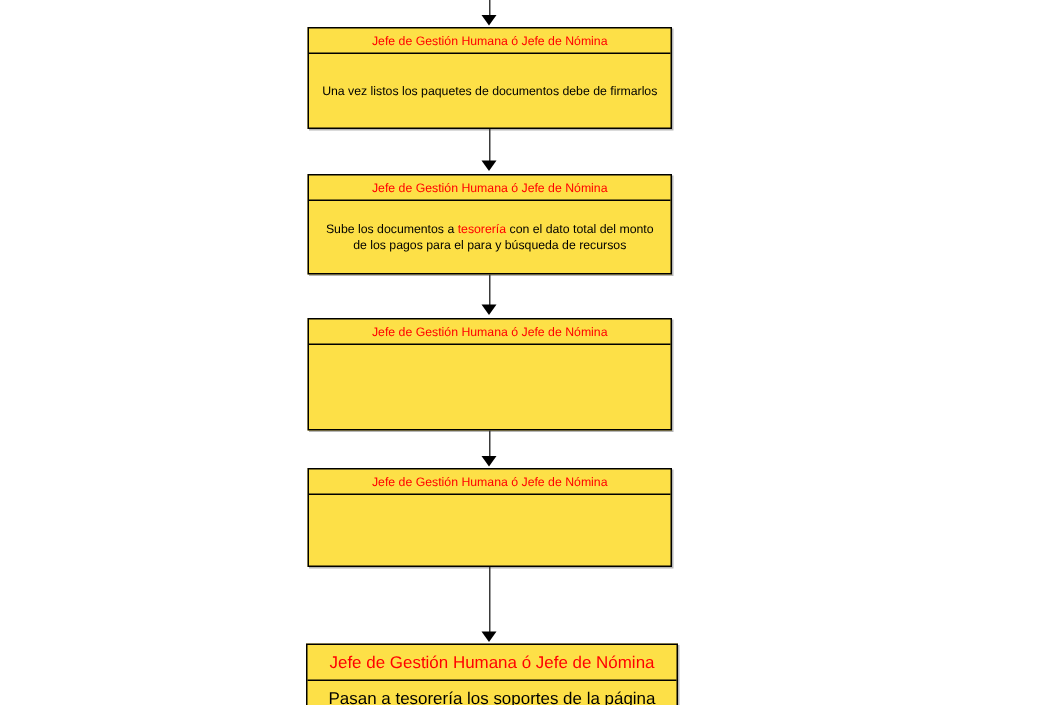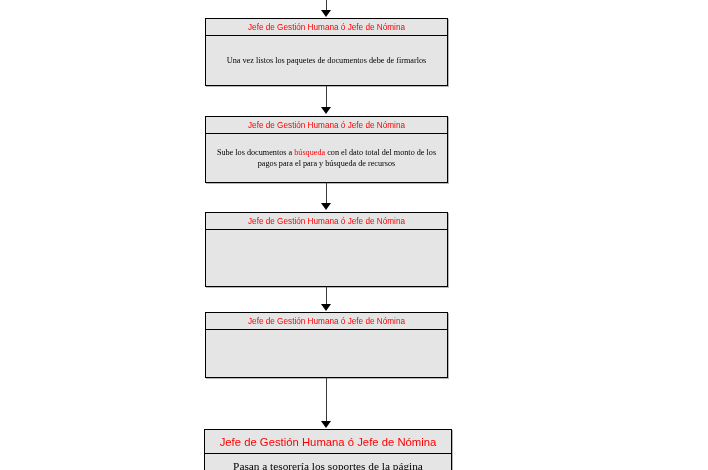--- a/index.html
+++ b/index.html
@@ -38,40 +38,39 @@
     height: 0;
     border-left: 5px solid transparent;
     border-right: 5px solid transparent;
     border-top: 7px solid #000000;
   }
 
   
   .node {
     position: absolute;
     box-sizing: border-box;
-    background: #e5e5e5;
+    background: #fde047;
     border: 1px solid #000000;
     box-shadow: 1px 1px 0 0 #b6b6b6;
   }
   .node-header {
     box-sizing: border-box;
     border-bottom: 1px solid #000000;
     color: #ff0000;
     text-align: center;
     white-space: nowrap;
     overflow: hidden;
   }
   .node-body {
     box-sizing: border-box;
     text-align: center;
     color: #000000;
     display: flex;
     align-items: center;
     justify-content: center;
-    font-family: Liberation Serif, serif;
   }
   .node-body p {
     margin: 0;
     padding: 0 6px;
     width: 100%;
   }
   .hl {
     color: #ff0000;
   }
 
@@ -142,21 +141,21 @@
       <p><span>Una vez listos los paquetes de documentos debe de firmarlos</span></p>
     </div>
   </div>
 
   <div class="connector" id="conn-1"></div>
   <div class="arrowhead" id="arrow-1"></div>
 
   <div class="node sm" id="node-2">
     <div class="node-header">Jefe de Gestión Humana ó Jefe de Nómina</div>
     <div class="node-body">
-      <p><span>Sube los documentos a </span><span class="hl">búsqueda</span><span> con el dato total del monto de los pagos para el para y búsqueda de recursos</span></p>
+      <p><span>Sube los documentos a </span><span class="hl">tesorería</span><span> con el dato total del monto de los pagos para el para y búsqueda de recursos</span></p>
     </div>
   </div>
 
   <div class="connector" id="conn-2"></div>
   <div class="arrowhead" id="arrow-2"></div>
 
   <div class="node sm" id="node-3">
     <div class="node-header">Jefe de Gestión Humana ó Jefe de Nómina</div>
   </div>
 

